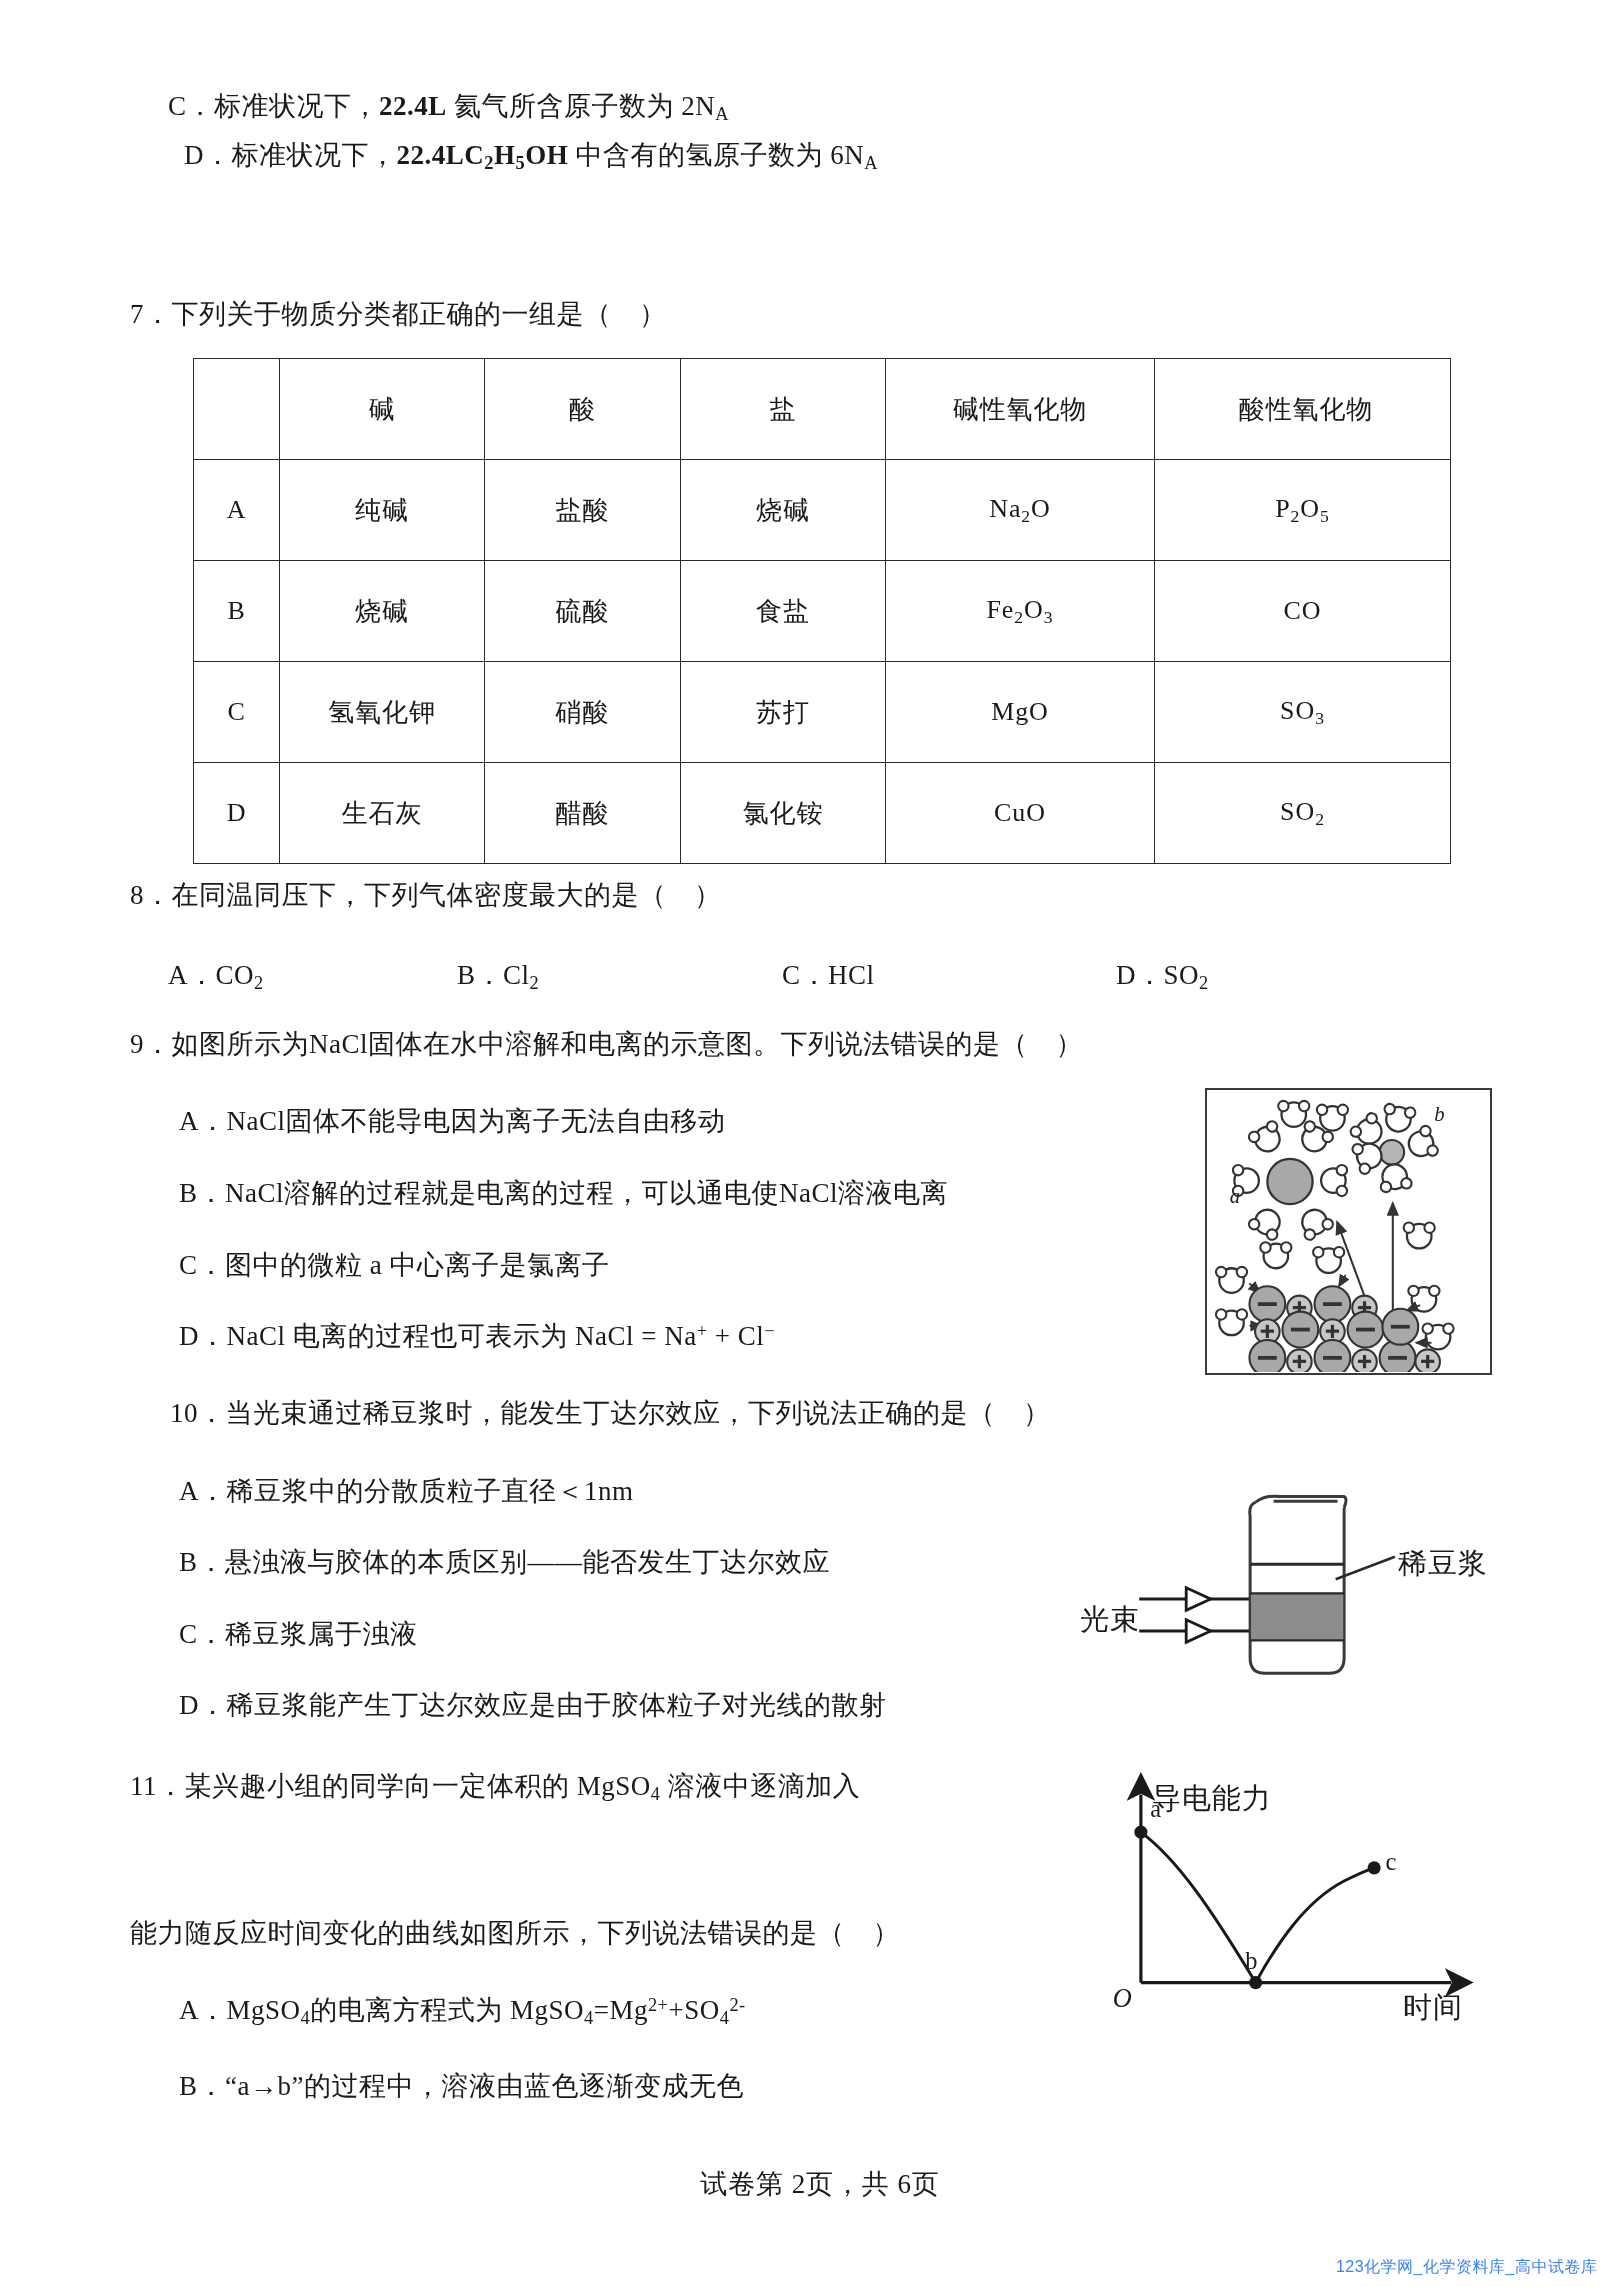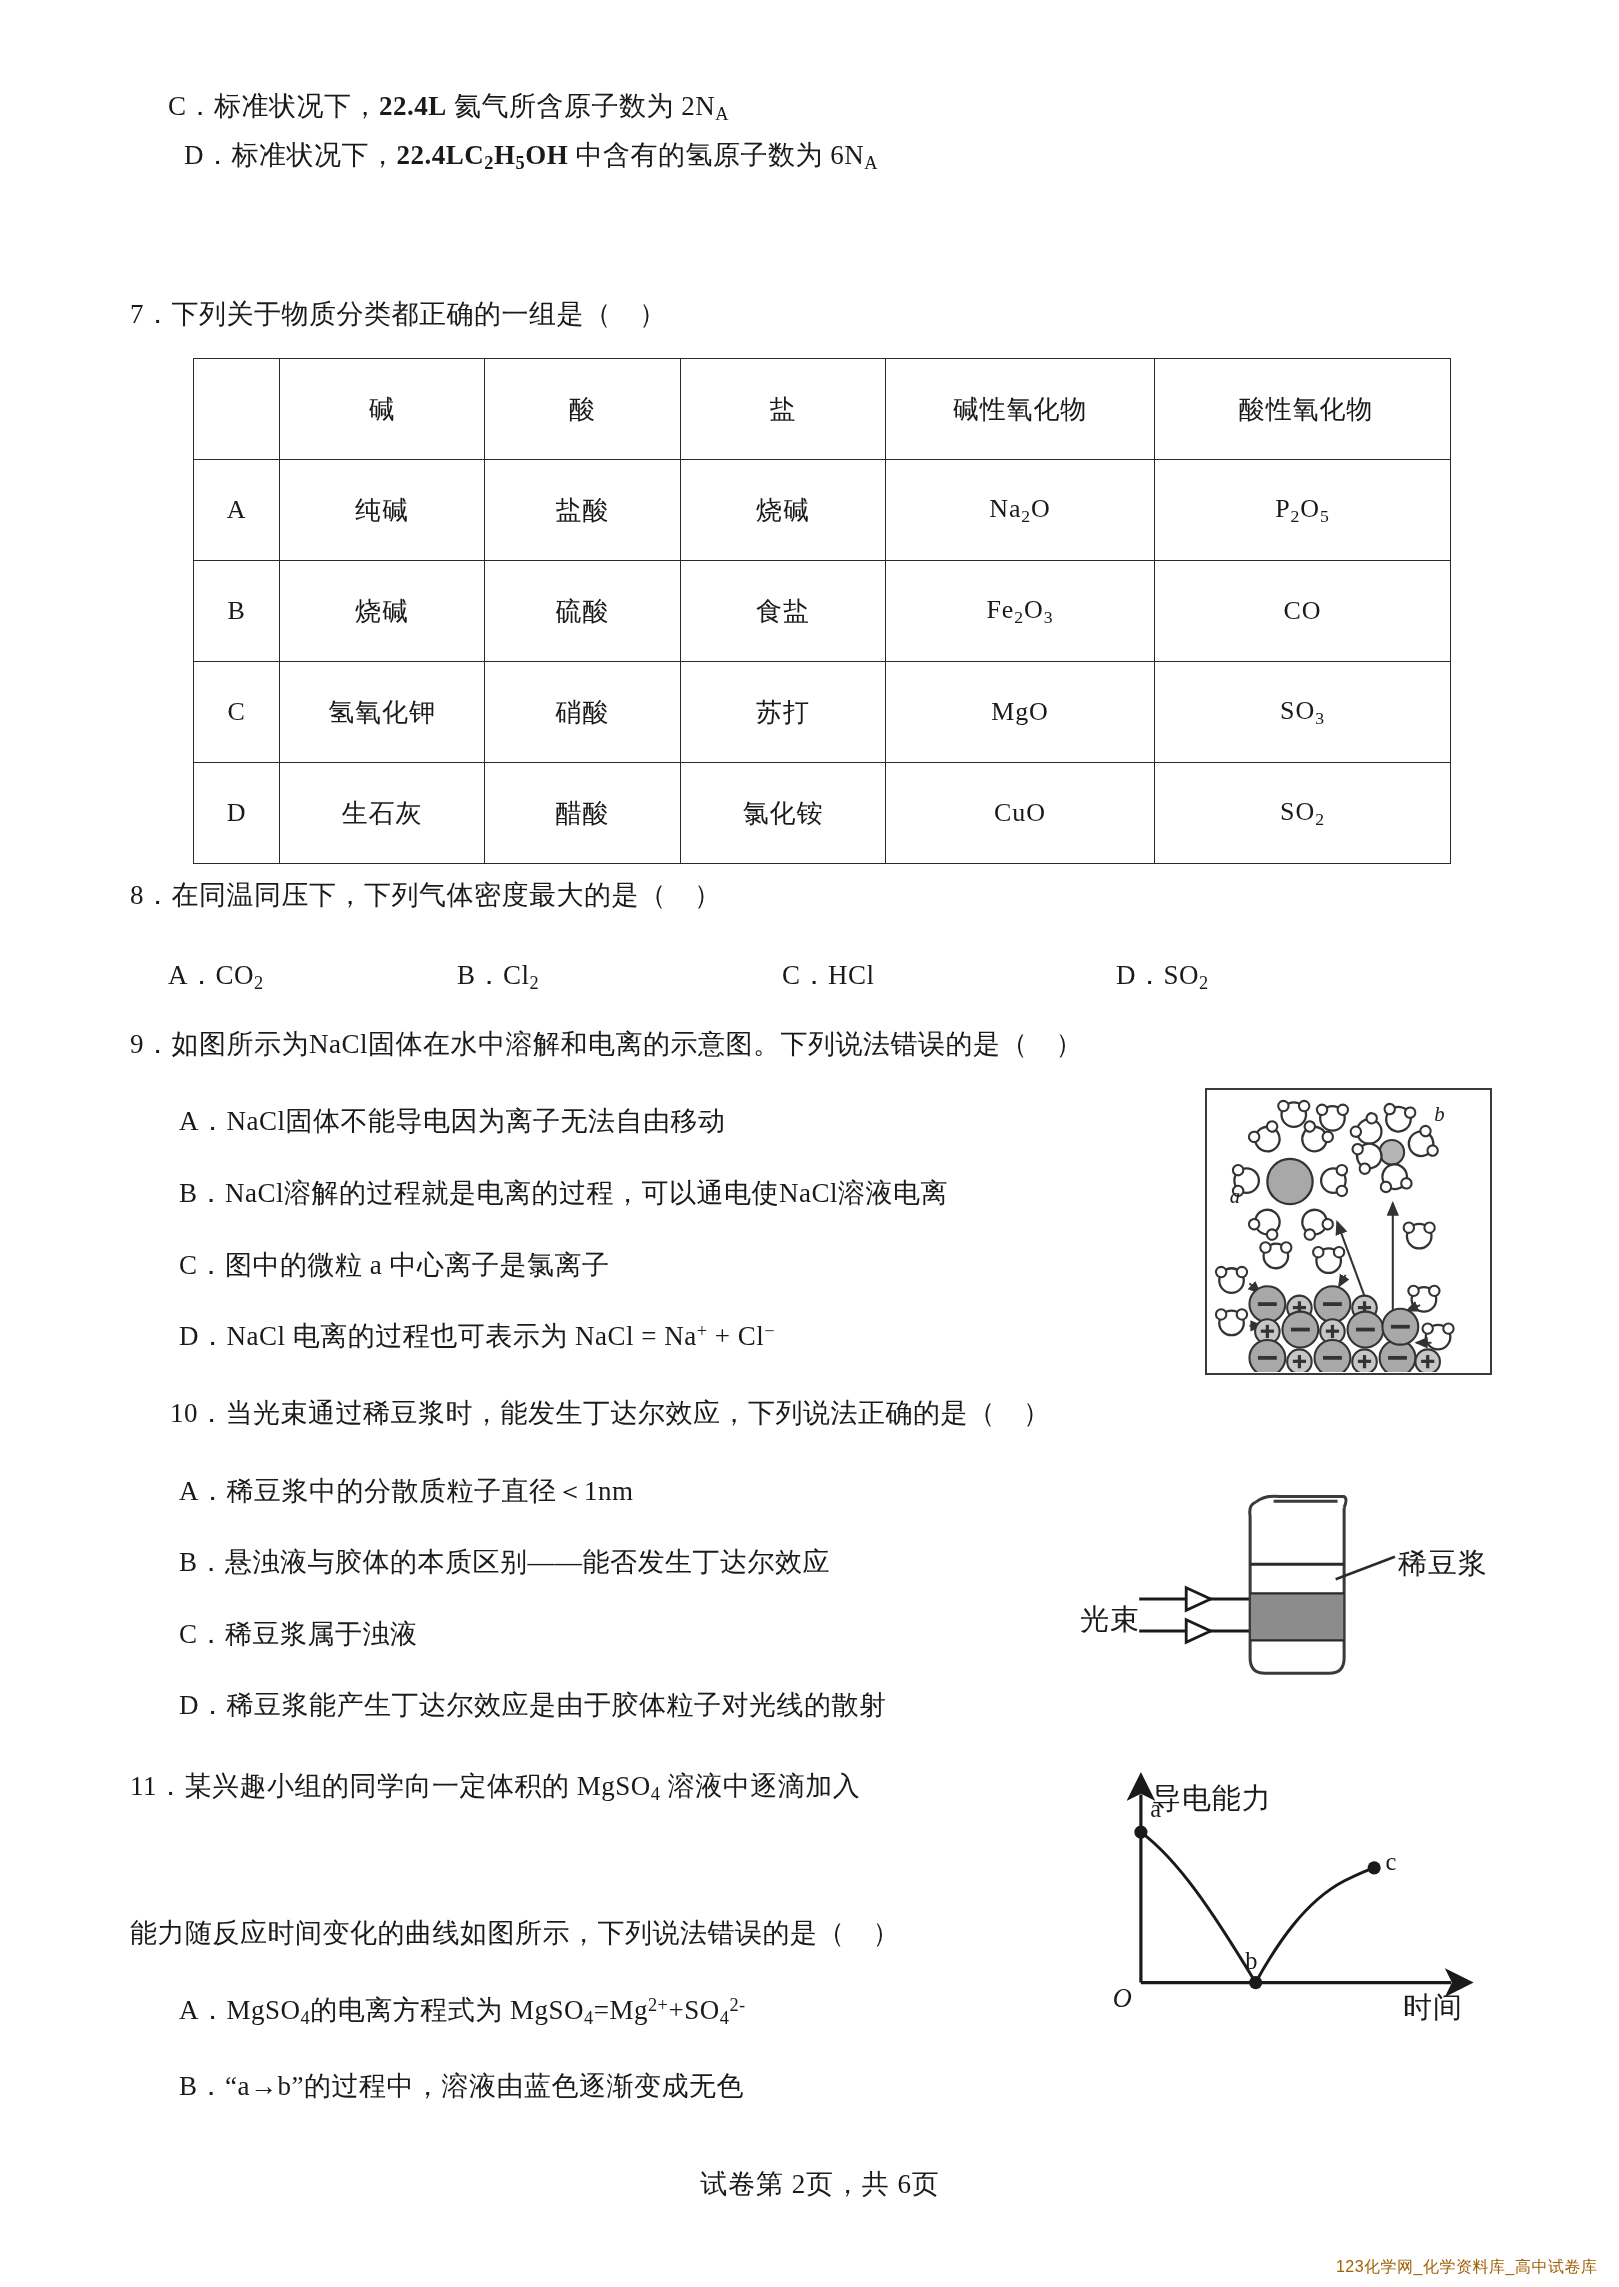--- a/index.html
+++ b/index.html
@@ -112,21 +112,21 @@
     text-align: center;
     font-size: 27px;
     letter-spacing: 0.9px;
     padding-left: 20px;
   }
   .watermark {
     position: absolute;
     right: 22.6px;
     bottom: 9.4px;
     font-size: 16px;
-    color: #a16207;
+    color: #3b82f6;
     font-family: "Liberation Sans", sans-serif;
     letter-spacing: 0.5px;
     white-space: nowrap;
   }
 </style>
 </head>
 <body>
 
 <div class="page">
 

